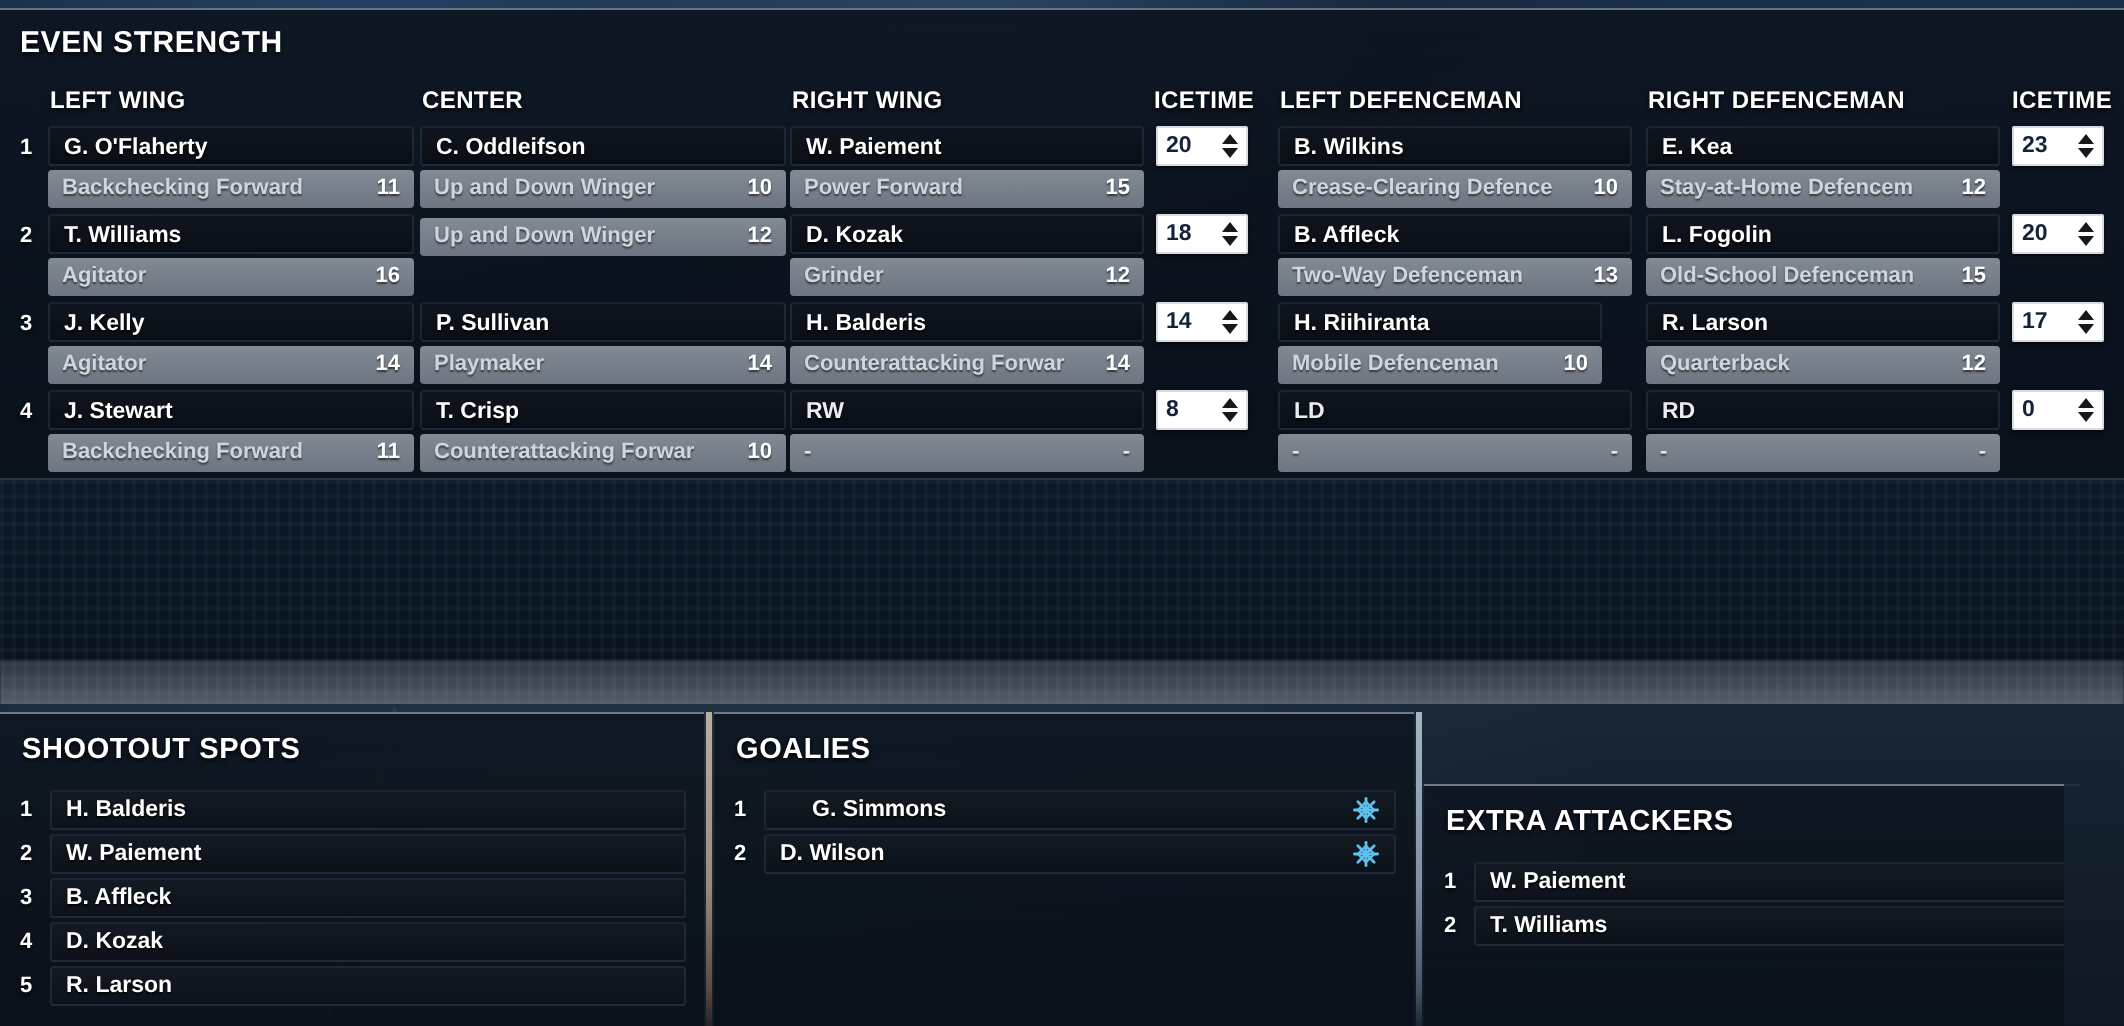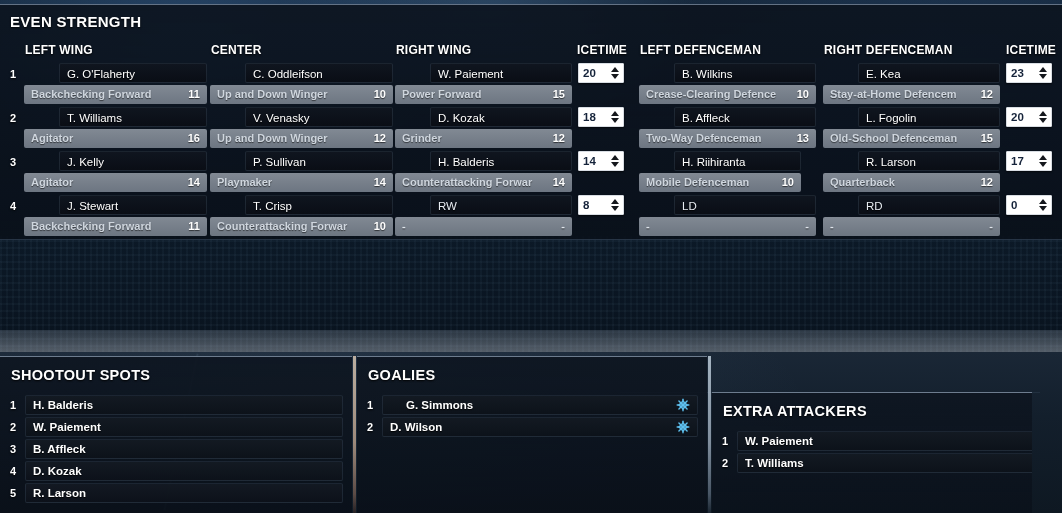--- a/index.html
+++ b/index.html
@@ -108,29 +108,28 @@
     text-shadow: 0 1px 2px rgba(0,0,0,0.9);
   }
 
   .slot { position: absolute; top: 0; }
 
   .slot .name {
     height: 20px;
     line-height: 20px;
     padding: 0 7px;
     font-size: 11.5px;
-    font-weight: normal;
+    font-weight: bold;
     color: #ffffff;
     background: linear-gradient(180deg, rgba(16,22,31,0.96), rgba(10,14,21,0.96));
     border: 1px solid rgba(70,88,110,0.30);
     border-radius: 2px;
     white-space: nowrap;
     overflow: hidden;
     text-shadow: 0 1px 1px rgba(0,0,0,0.9);
-    margin-left: 35px;
   }
 
   .slot .role {
     margin-top: 2px;
     height: 19px;
     line-height: 19px;
     padding: 0 7px;
     font-size: 11px;
     font-weight: bold;
     background: linear-gradient(180deg, rgba(150,158,168,0.85), rgba(126,135,147,0.85));
@@ -361,21 +360,20 @@
 
         <div class="slot" style="left:24px; width:183px;">
           <div class="name">T. Williams</div>
           <div class="role">
             <span class="rtext">Agitator</span>
             <span class="rnum">16</span>
           </div>
         </div>
 
         <div class="slot" style="left:210px; width:183px;">
-          <div class="name">V. Venasky</div>
           <div class="role">
             <span class="rtext">Up and Down Winger</span>
             <span class="rnum">12</span>
           </div>
         </div>
 
         <div class="slot" style="left:395px; width:177px;">
           <div class="name">D. Kozak</div>
           <div class="role">
             <span class="rtext">Grinder</span>

